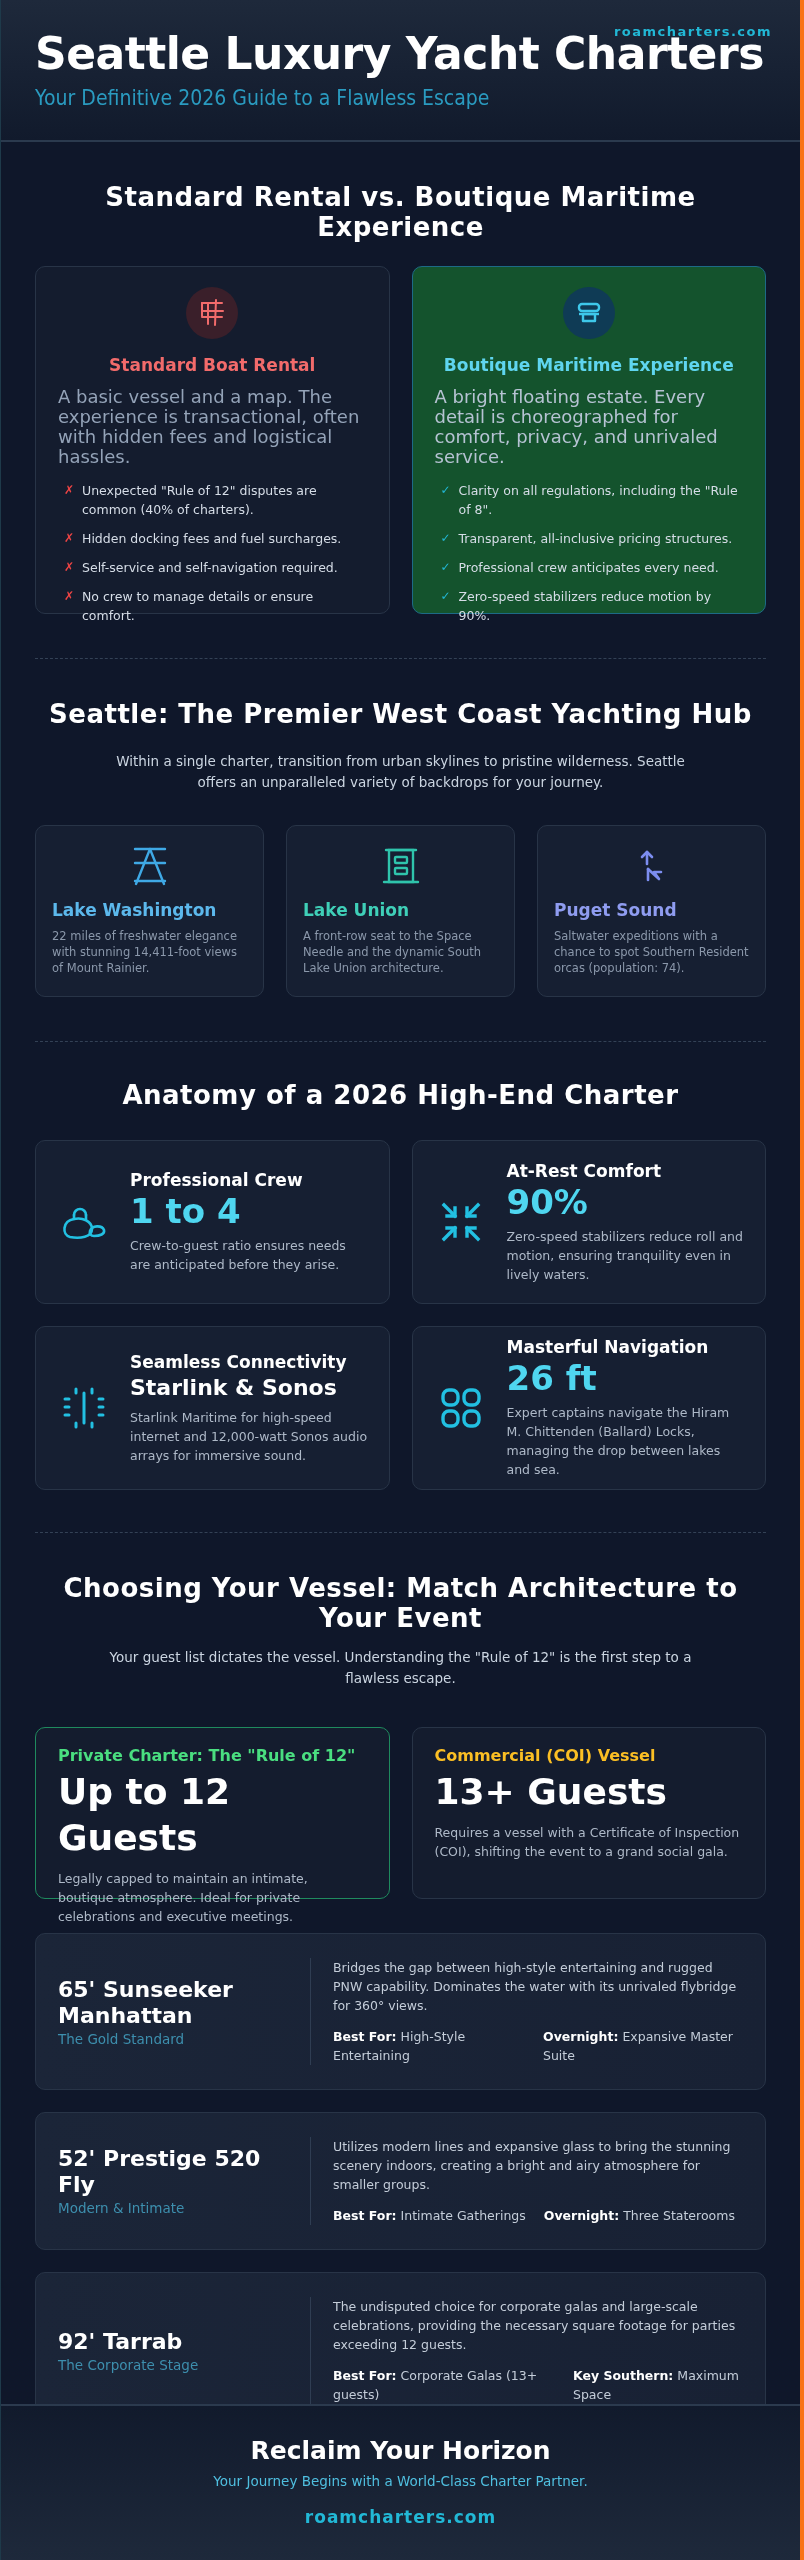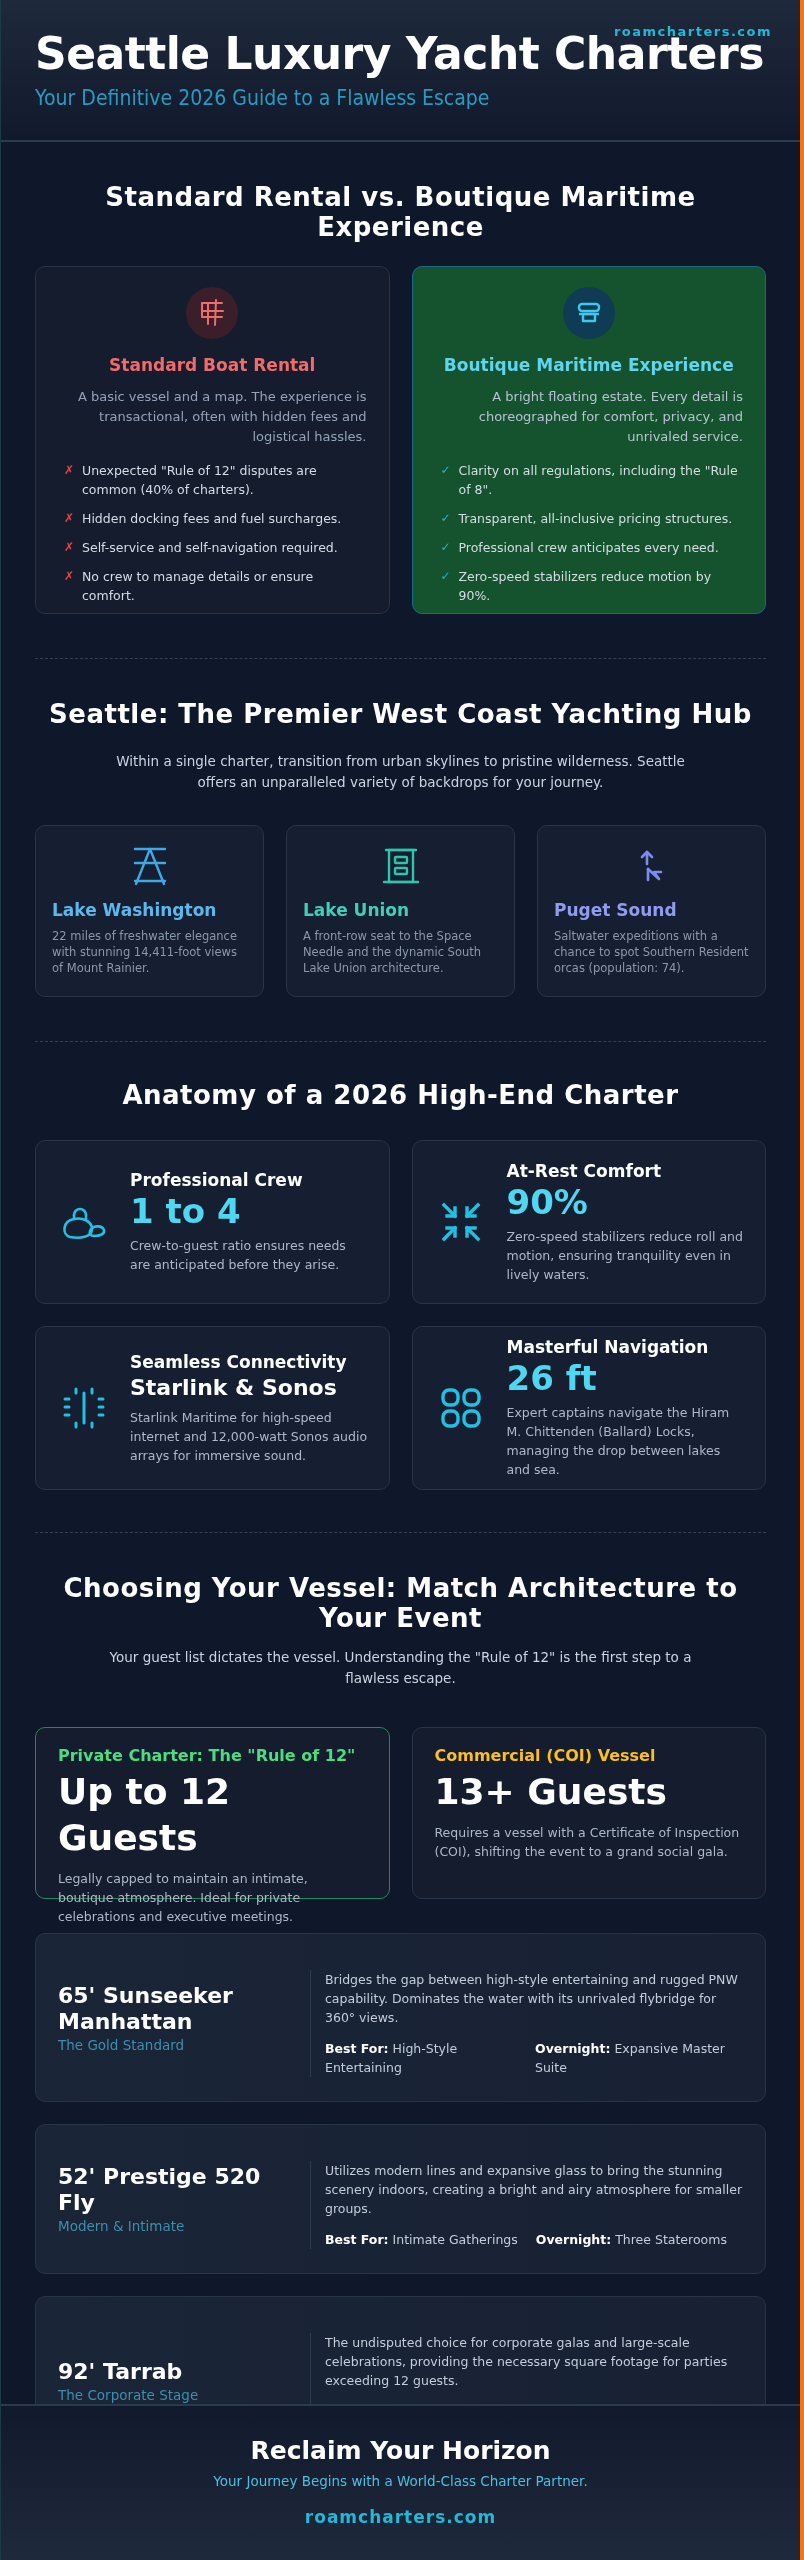--- a/index.html
+++ b/index.html
@@ -22,21 +22,21 @@
   .compare { display: flex; gap: 22px; margin-top: 24px; }
   .cmp-card { flex: 1; height: 205px; border-radius: 10px; padding: 20px 22px; height: 348px; }
   .cmp-card.std { background: #141c2e; border: 1px solid #283447; }
   .cmp-card.btq { background: #14532d; border: 1.5px solid #1d6a86; }
   .cmp-icon { width: 52px; height: 52px; border-radius: 50%; margin: 0 auto; display: flex; align-items: center; justify-content: center; }
   .std .cmp-icon { background: #3a1f2a; }
   .btq .cmp-icon { background: #0f3b55; }
   .cmp-card h3 { text-align: center; font-size: 17px; font-weight: bold; margin-top: 16px; }
   .std h3 { color: #f26b6b; }
   .btq h3 { color: #5fd5ef; }
-  .cmp-card .desc { text-align: right; font-size: 13px; line-height: 20px; color: #94a3b8; margin-top: 12px; }
+  .cmp-card .desc { text-align: left; font-size: 18px; line-height: 20px; color: #94a3b8; margin-top: 12px; }
   .btq .desc { color: #b6c3d3; }
   .cmp-list { list-style: none; margin-top: 14px; }
   .cmp-list li { display: flex; gap: 10px; font-size: 12.5px; line-height: 19px; color: #d6dde7; margin-bottom: 10px; }
   .cmp-list .mk { width: 14px; flex: none; font-size: 12px; padding-left: 6px; }
   .std .mk { color: #ef4444; }
   .btq .mk { color: #22b8d6; }
 
   
   .locs { display: flex; gap: 22px; margin-top: 32px; }
   .loc { flex: 1; height: 172px; background: #161f32; border: 1px solid #283447; border-radius: 10px; padding: 20px 16px; }
@@ -63,21 +63,21 @@
   .com .tag { color: #fbbf24; }
   .capc .num { font-size: 36px; font-weight: bold; color: #ffffff; line-height: 46px; margin-top: 4px; }
   .capc p { font-size: 12.5px; line-height: 19px; color: #aeb9c8; margin-top: 8px; }
 
   
   .vessel { margin-top: 34px; border-radius: 10px; background: linear-gradient(90deg, #1b2538 0%, #182134 100%); border: 1px solid #283447; display: flex; padding: 24px 22px; }
   .vessel + .vessel { margin-top: 22px; }
   .v-left { width: 252px; flex: none; display: flex; flex-direction: column; justify-content: center; padding-right: 18px; }
   .v-left h4 { font-size: 22px; font-weight: bold; color: #ffffff; line-height: 26px; }
   .v-left .tl { font-size: 13.5px; color: #3d8fae; margin-top: 2px; }
-  .v-right { border-left: 1px solid #2f3d52; padding-left: 14px; flex: 1; margin-top: 12px; }
+  .v-right { border-left: 1px solid #2f3d52; padding-left: 22px; flex: 1; }
   .v-right .d { font-size: 12.5px; line-height: 19px; color: #c4cdd9; }
   .v-right .specs { display: flex; margin-top: 12px; font-size: 12.5px; line-height: 19px; color: #c4cdd9; }
   .v-right .specs b { color: #ffffff; }
 
   
   .footer { position: absolute; left: 0; right: 0; bottom: 0; height: 156px; border-top: 2px solid #2b3a4e; background: linear-gradient(180deg, #111a2c 0%, #1e293b 100%); text-align: center; padding-top: 30px; }
   .footer h2 { font-size: 25px; font-weight: bold; color: #ffffff; }
   .footer .tg { font-size: 13.5px; color: #4fbfe0; margin-top: 8px; }
   .footer .url { font-size: 17px; font-weight: bold; color: #22b8d6; margin-top: 18px; letter-spacing: 1px; }
 </style>

